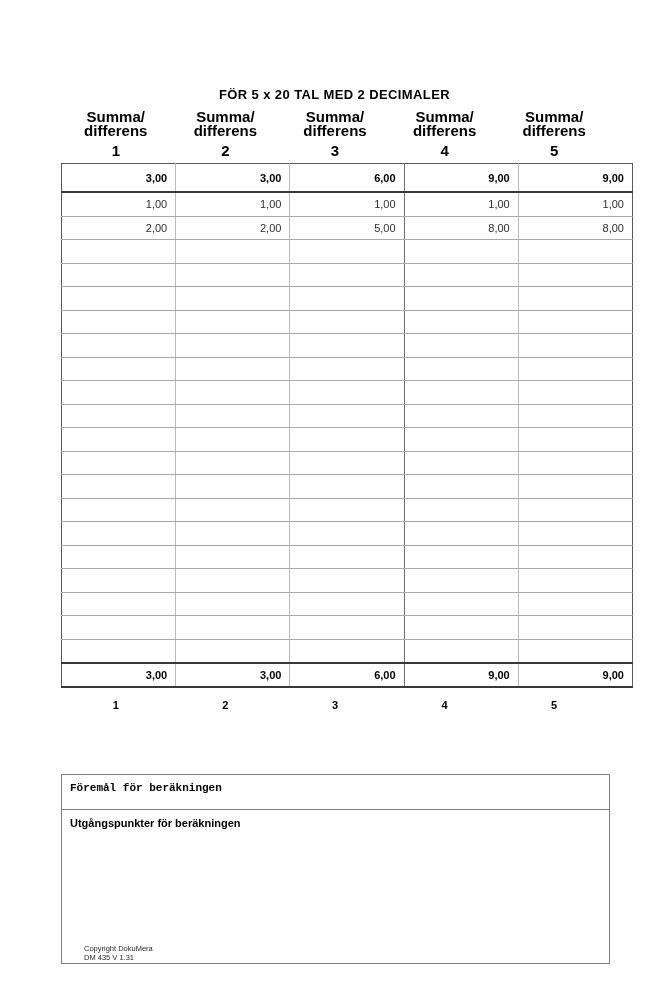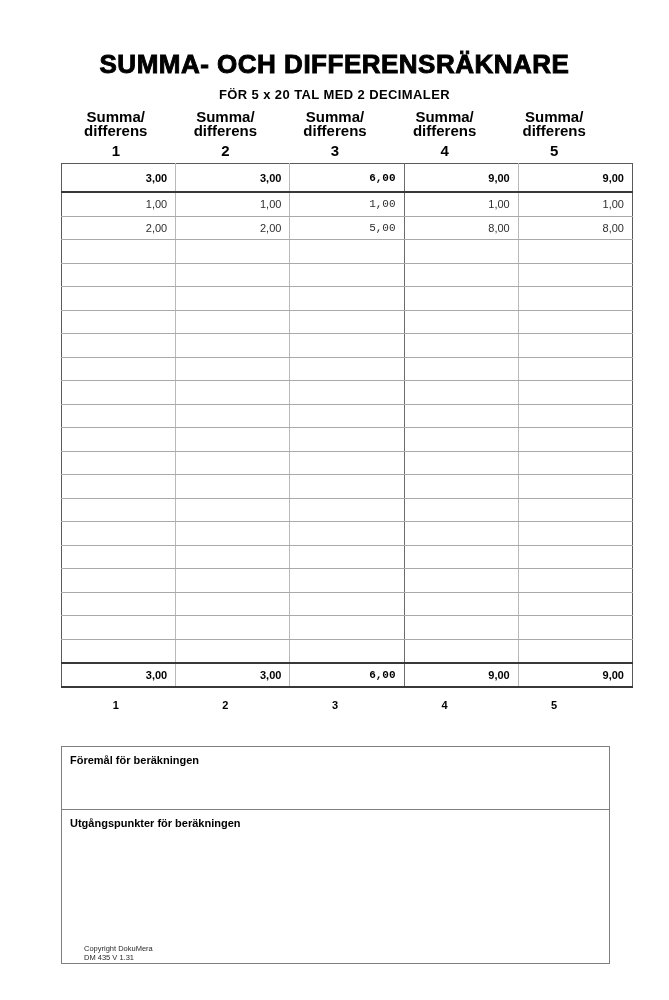--- a/index.html
+++ b/index.html
@@ -44,59 +44,58 @@
   .sum-table td{
     border-right:1px solid #b9b9b9;
     border-bottom:1px solid #a9a9a9;
     font-size:11px;
     text-align:right;
     padding:0 8px 0 0;
     overflow:hidden;white-space:nowrap;
     color:#2e2e2e;
   }
   .sum-table td:last-child{border-right:none;}
-  .sum-table td.sep{border-right:1px solid #6b6b6b;font-family:Liberation Mono, monospace;}
+  .sum-table td.sep{border-right:1px solid #6b6b6b;}
   .sum-table tr.totals-top td{
     height:27px;font-weight:bold;color:#000;
     border-bottom:2px solid #383838;
   }
   .sum-table tr.data td{height:22.5px;}
   .sum-table tr.totals-bottom td{
     height:22px;font-weight:bold;color:#000;
     border-top:2px solid #383838;border-bottom:none;
   }
   .footer-numbers{
     position:absolute;top:699px;left:61px;width:548px;
     display:flex;
   }
   .fnum{width:20%;text-align:center;font-size:11px;font-weight:bold;}
   .fill-box{
     position:absolute;left:61px;width:549px;
     border:1px solid #7f7f7f;
     box-sizing:border-box;
     background:#fff;
   }
-  .box-purpose{top:746px;height:64px;}
+  .box-purpose{top:774px;height:64px;font-family:Liberation Mono, monospace;}
   .box-assumptions{top:809px;height:155px;}
   .box-label{
     font-size:11px;font-weight:bold;
     padding:7px 0 0 8px;
   }
   .box-input{position:absolute;left:0;right:0;top:24px;bottom:0;}
   .copyright-block{
     position:absolute;left:22px;bottom:1px;
     font-size:7.5px;line-height:9px;color:#2a2a2a;
   }
 </style>
 </head>
 <body>
 
 <div class="page">
 
-  <div class="title">SUMMA- OCH DIFFERENSRÄKNARE</div>
   <div class="subtitle">FÖR 5 x 20 TAL MED 2 DECIMALER</div>
 
   <div class="col-headers">
       <div class="hcell">
         <div>Summa/</div>
         <div>differens</div>
         <div class="hnum">1</div>
       </div>
       <div class="hcell">
         <div>Summa/</div>

